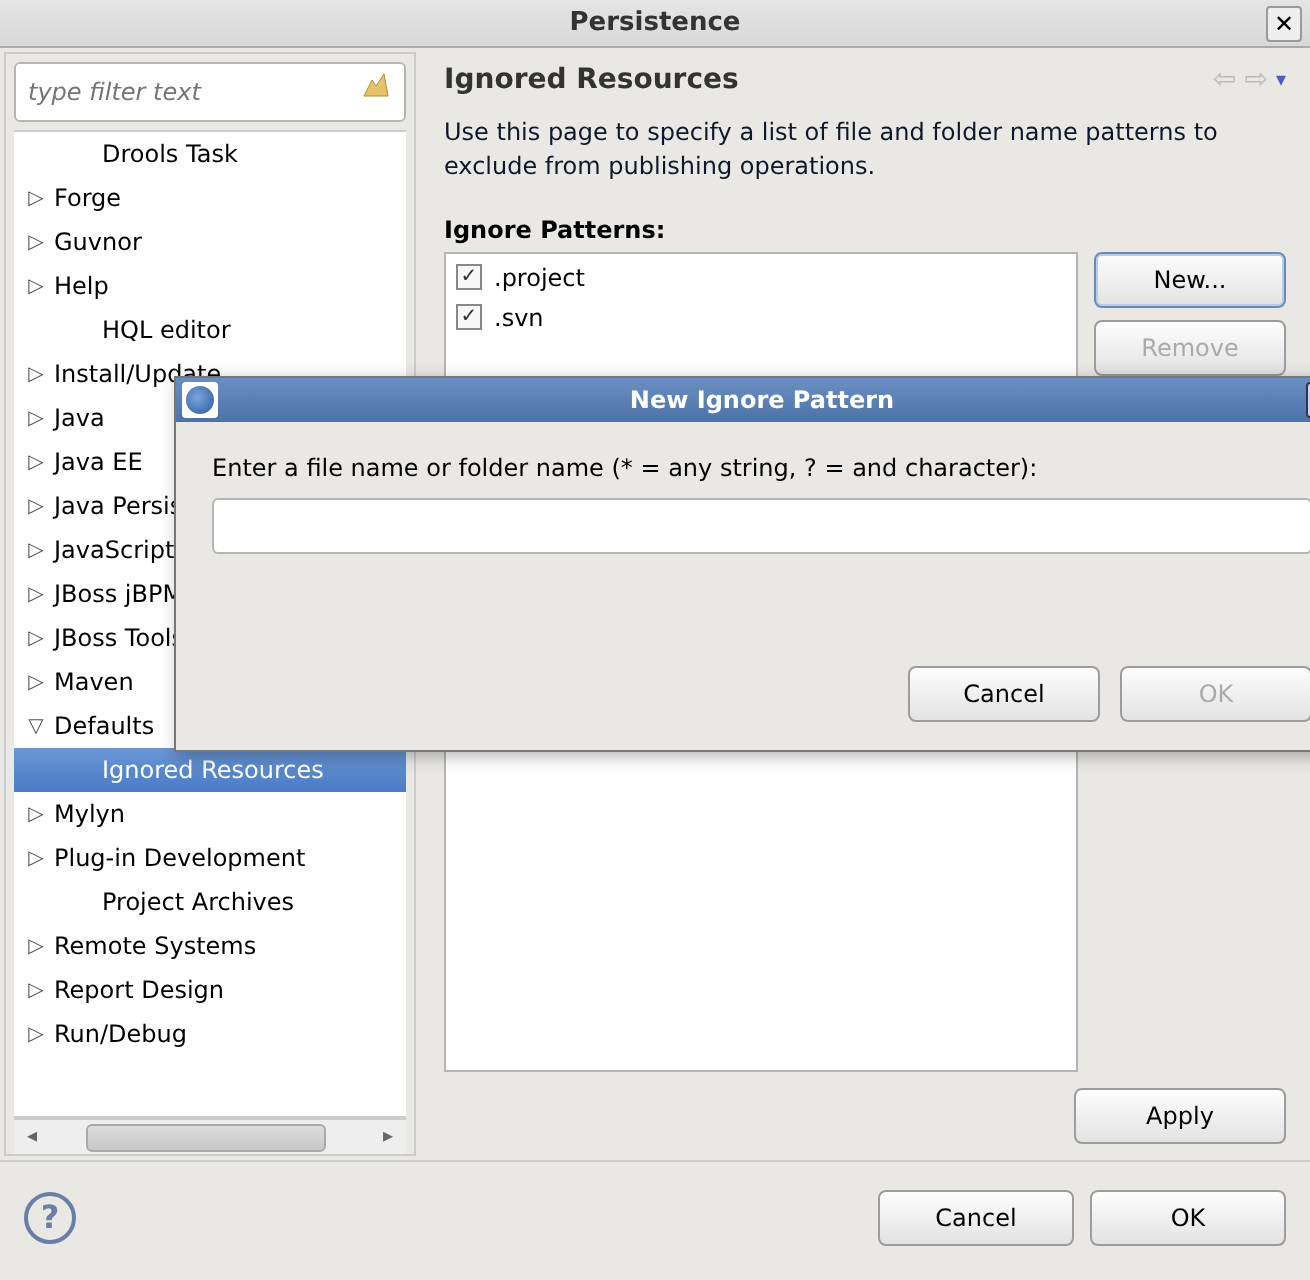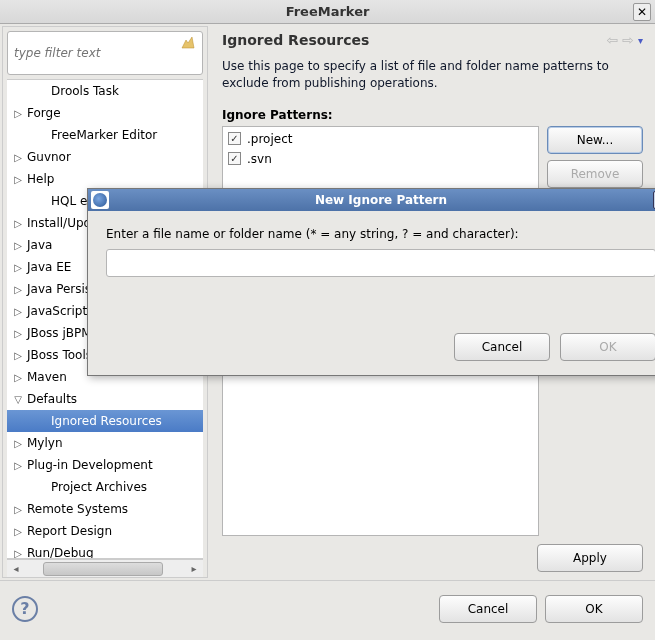--- a/index.html
+++ b/index.html
@@ -9,21 +9,21 @@
 .titlebar { height: 24px; background: linear-gradient(#e5e5e5, #d8d8d8); border-bottom: 1px solid #aaa; display: flex; align-items: center; justify-content: center; position: relative; }
 .titlebar-text { font-weight: bold; color: #333; font-size: 13px; }
 .titlebar-close { position: absolute; right: 4px; top: 3px; width: 18px; height: 18px; border: 1px solid #999; background: #eee; display: flex; align-items: center; justify-content: center; font-size: 10px; border-radius: 2px; }
 
 
 .content { display: flex; height: 556px; padding: 2px; }
 
 
 .left-panel { width: 206px; display: flex; flex-direction: column; background: #e9e8e5; border: 1px solid #ccc; }
 .filter-wrap { padding: 4px; position: relative; }
-.filter-input { width: 100%; height: 44px; padding: 2px 28px 2px 6px; border: 1px solid #b5b5b5; background: #fff; color: #999; font-style: italic; border-radius: 3px; }
+.filter-input { width: 100%; height: 30px; padding: 2px 28px 2px 6px; border: 1px solid #b5b5b5; background: #fff; color: #999; font-style: italic; border-radius: 3px; }
 .filter-clear { position: absolute; right: 8px; top: 7px; width: 20px; height: 20px; color: #d4a948; }
 .tree { flex: 1; background: #fff; overflow: hidden; border-top: 1px solid #ccc; border-bottom: 1px solid #ccc; margin: 0 4px; }
 .tree-inner { overflow: hidden; height: 100%; }
 .tree-item { height: 22px; display: flex; align-items: center; padding-left: 4px; white-space: nowrap; }
 .arrow { width: 14px; display: inline-block; text-align: center; color: #555; font-size: 10px; }
 .tree-label { padding-left: 2px; }
 .tree-item.child { padding-left: 28px; }
 .tree-item.selected { background: linear-gradient(#6a96d4, #4a7bc6); color: #fff; }
 .tree-hscroll { height: 18px; background: #eee; border-top: 1px solid #ccc; margin: 0 4px; display: flex; align-items: center; }
 .hscroll-thumb { background: linear-gradient(#ddd, #c7c7c7); border: 1px solid #aaa; border-radius: 3px; height: 14px; width: 120px; margin-left: 18px; }
@@ -65,21 +65,21 @@
 .dialog-body { padding: 16px 18px 14px; }
 .dialog-label { margin-bottom: 8px; }
 .dialog-input { width: 100%; height: 28px; border: 1px solid #b5b5b5; border-radius: 3px; background: #fff; padding: 0 6px; }
 .dialog-buttons { display: flex; gap: 10px; justify-content: flex-end; margin-top: 56px; }
 .dialog-buttons .btn { width: 96px; }
 </style>
 </head>
 <body>
 
 <div class="titlebar">
-  <span class="titlebar-text">FreeMarker</span>
+  <span class="titlebar-text">Persistence</span>
   <div class="titlebar-close">
     <span>✕</span>
   </div>
 </div>
 
 <div class="content">
 
   <div class="left-panel">
     <div class="filter-wrap">
       <input class="filter-input" placeholder="type filter text" style="">
@@ -91,24 +91,20 @@
     </div>
     <div class="tree">
       <div class="tree-inner">
         <div class="tree-item child">
             <span class="arrow"></span>
             <span class="tree-label">Drools Task</span>
           </div>
         <div class="tree-item">
             <span class="arrow">▷</span>
             <span class="tree-label">Forge</span>
-          </div>
-        <div class="tree-item child">
-            <span class="arrow"></span>
-            <span class="tree-label">FreeMarker Editor</span>
           </div>
         <div class="tree-item">
             <span class="arrow">▷</span>
             <span class="tree-label">Guvnor</span>
           </div>
         <div class="tree-item">
             <span class="arrow">▷</span>
             <span class="tree-label">Help</span>
           </div>
         <div class="tree-item child">

